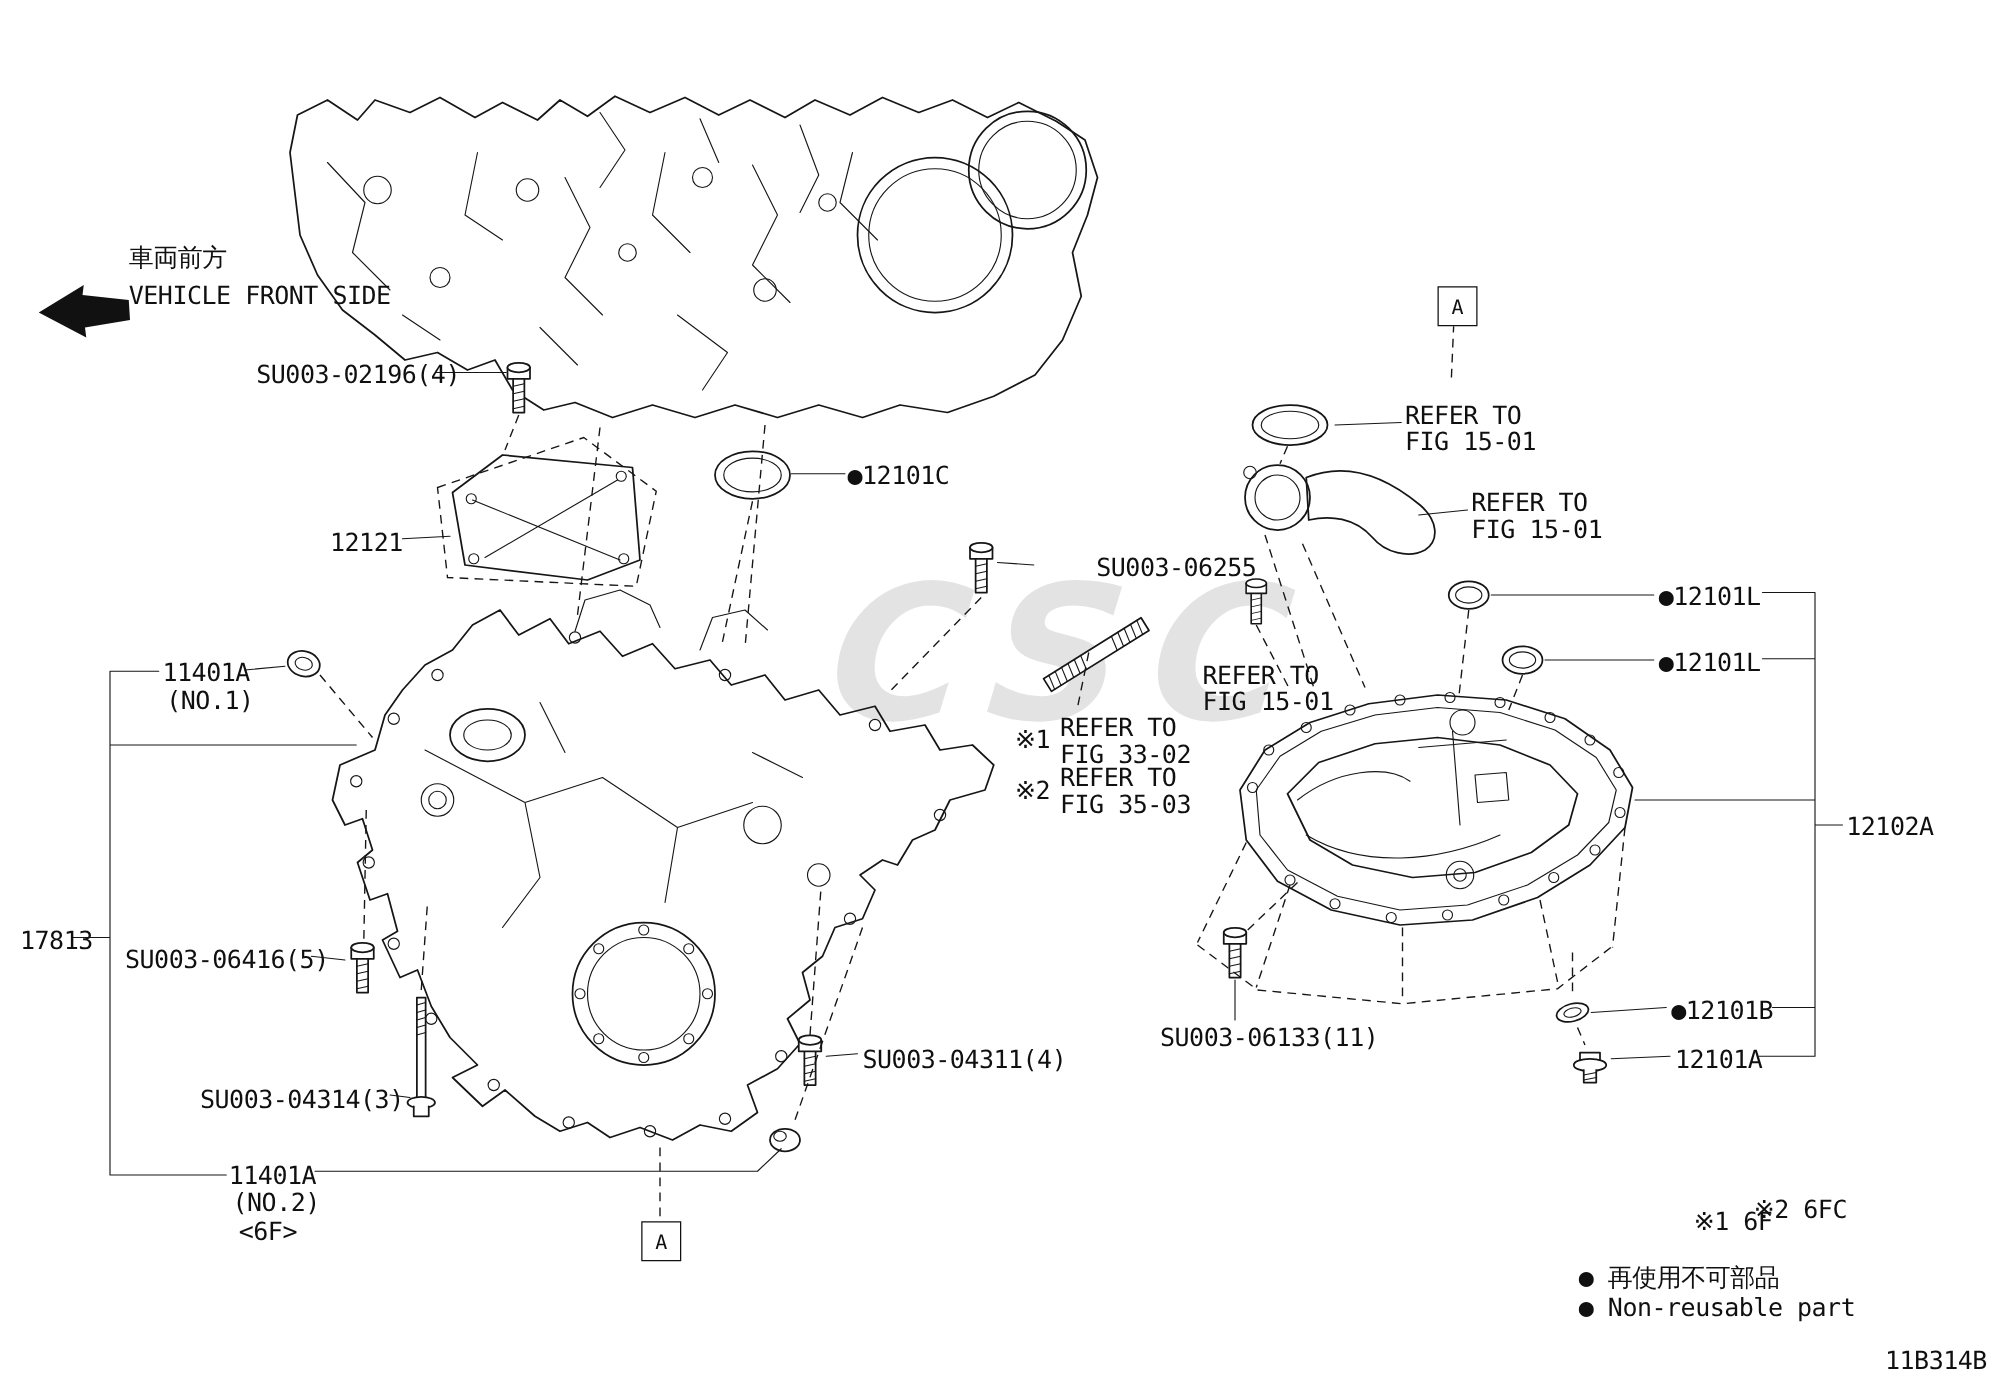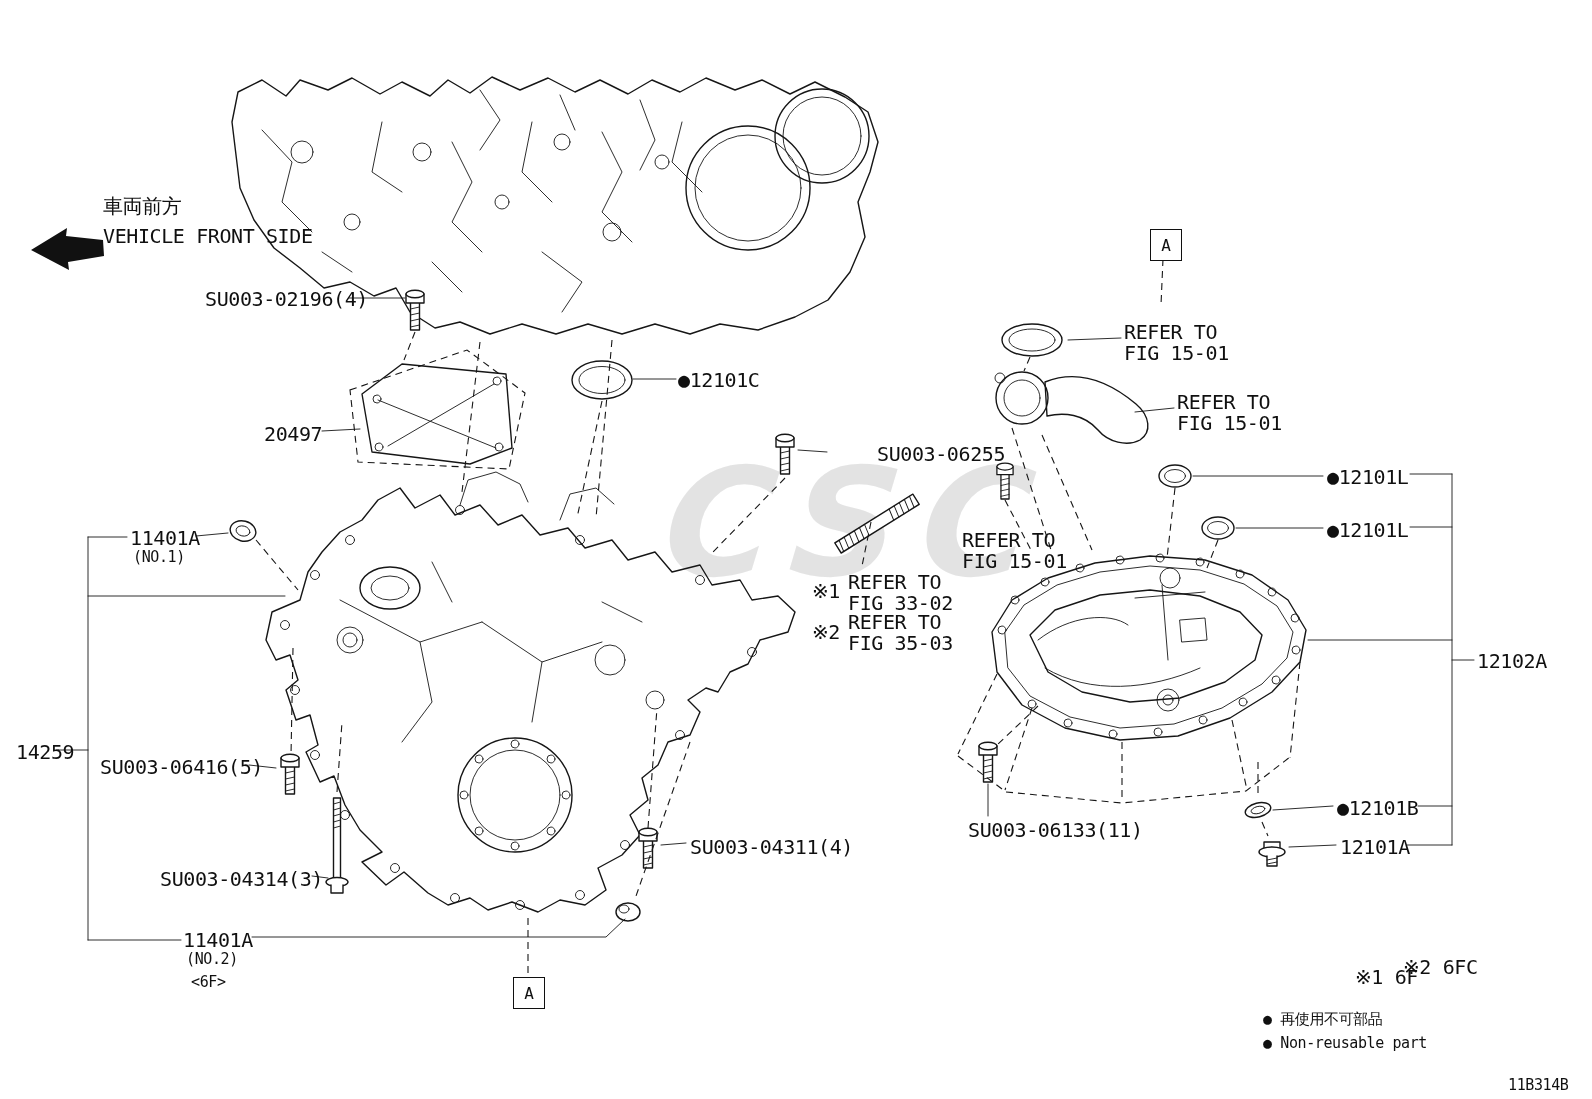--- a/index.html
+++ b/index.html
@@ -1,20 +1,20 @@
 <!DOCTYPE html>
 <html><head>
 <meta charset="utf-8">
 <style>
   html,body{margin:0;padding:0;background:#ffffff}
   .canvas{position:relative;width:1592px;height:1099px;background:#fff;overflow:hidden;
           font-family:"DejaVu Sans Mono","DejaVu Sans",monospace;color:#101010}
   .art{position:absolute;left:0;top:0}
   .lbl{position:absolute;font-size:20px;line-height:1;white-space:pre;letter-spacing:-0.4px}
-  .sm{font-size:15px}
+  .sm{font-size:20px}
   .abox{position:absolute;width:30px;height:30px;border:1.7px solid #101010;display:flex;
         align-items:center;justify-content:center;font-size:16px;background:#fff;z-index:3}
   .lbl{z-index:3}
   
   .ln{fill:none;stroke:#161616;stroke-width:1.4;stroke-linejoin:round;stroke-linecap:round}
   .tn{fill:none;stroke:#161616;stroke-width:0.9;stroke-linejoin:round;stroke-linecap:round}
   .dash{fill:none;stroke:#161616;stroke-width:1.1;stroke-dasharray:7 5}
   .fw{fill:#ffffff}
   .blk{fill:#111111;stroke:none}
   .wm{fill:#d2d2d2;opacity:.6;font-family:"DejaVu Sans",sans-serif;font-weight:bold;font-style:italic;letter-spacing:22px}
@@ -231,28 +231,28 @@
       <path class="dash" d="M997 674 L958 754 M1032 708 L1005 790 M1122 742 L1122 802 M1232 720 L1247 790 M1300 662 L1290 758"></path>
       <path class="dash" d="M958 756 L1006 792 L1122 803 L1246 791 L1290 757"></path>
       <path class="dash" d="M1258 762 L1258 798 M1262 822 L1268 836 M1038 706 L996 746"></path>
     </g>
   </svg>
 
   <div class="lbl" style="left:103px;top:196px">車両前方</div>
   <div class="lbl" style="left:103px;top:226px">VEHICLE FRONT SIDE</div>
 
   <div class="lbl" style="left:205px;top:289px">SU003-02196(4)</div>
-  <div class="lbl" style="left:264px;top:424px">20497</div>
+  <div class="lbl" style="left:264px;top:424px">12121</div>
   <div class="lbl" style="left:678px;top:370px">●12101C</div>
   <div class="lbl" style="left:877px;top:444px">SU003-06255</div>
 
   <div class="lbl" style="left:130px;top:528px">11401A</div>
   <div class="lbl sm" style="left:133px;top:550px">(NO.1)</div>
 
-  <div class="lbl" style="left:16px;top:742px">14259</div>
+  <div class="lbl" style="left:16px;top:742px">17813</div>
   <div class="lbl" style="left:100px;top:757px">SU003-06416(5)</div>
   <div class="lbl" style="left:160px;top:869px">SU003-04314(3)</div>
 
   <div class="lbl" style="left:183px;top:930px">11401A</div>
   <div class="lbl sm" style="left:186px;top:952px">(NO.2)</div>
   <div class="lbl sm" style="left:191px;top:975px">&lt;6F&gt;</div>
 
   <div class="lbl" style="left:690px;top:837px">SU003-04311(4)</div>
 
   <div class="abox" style="left:513px;top:977px">
@@ -276,21 +276,21 @@
   <div class="lbl" style="left:848px;top:593px">FIG 33-02</div>
 
   <div class="lbl" style="left:812px;top:622px">※2</div>
   <div class="lbl" style="left:848px;top:612px">REFER TO</div>
   <div class="lbl" style="left:848px;top:633px">FIG 35-03</div>
 
   <div class="lbl" style="left:1327px;top:467px">●12101L</div>
   <div class="lbl" style="left:1327px;top:520px">●12101L</div>
   <div class="lbl" style="left:1477px;top:651px">12102A</div>
 
-  <div class="lbl" style="left:968px;top:820px">SU003-06133(11)</div>
+  <div class="lbl" style="left:928px;top:820px">SU003-06133(11)</div>
   <div class="lbl" style="left:1337px;top:798px">●12101B</div>
   <div class="lbl" style="left:1340px;top:837px">12101A</div>
 
   <div class="lbl" style="left:1355px;top:967px">※1 6F</div>
   <div class="lbl" style="left:1403px;top:957px">※2 6FC</div>
 
   <div class="lbl sm" style="left:1263px;top:1012px">● 再使用不可部品</div>
   <div class="lbl sm" style="left:1263px;top:1036px">● Non-reusable part</div>
 
   <div class="lbl sm" style="left:1508px;top:1078px">11B314B</div>

